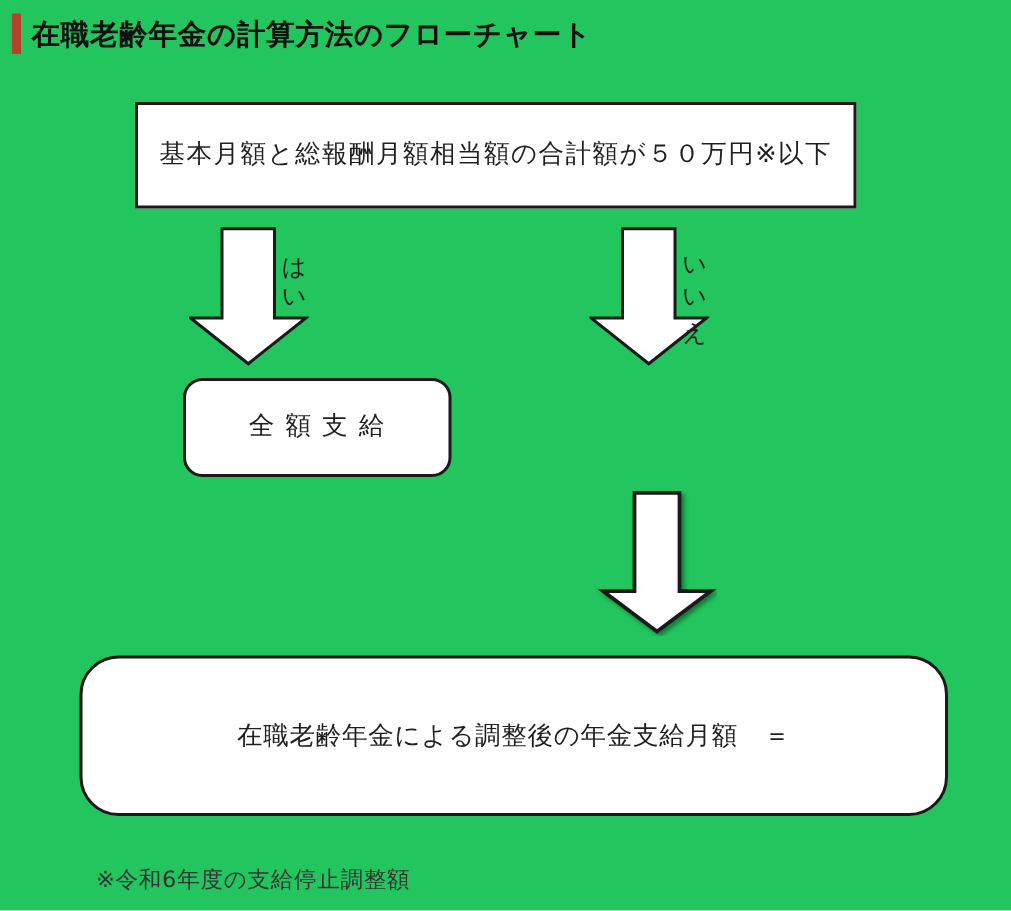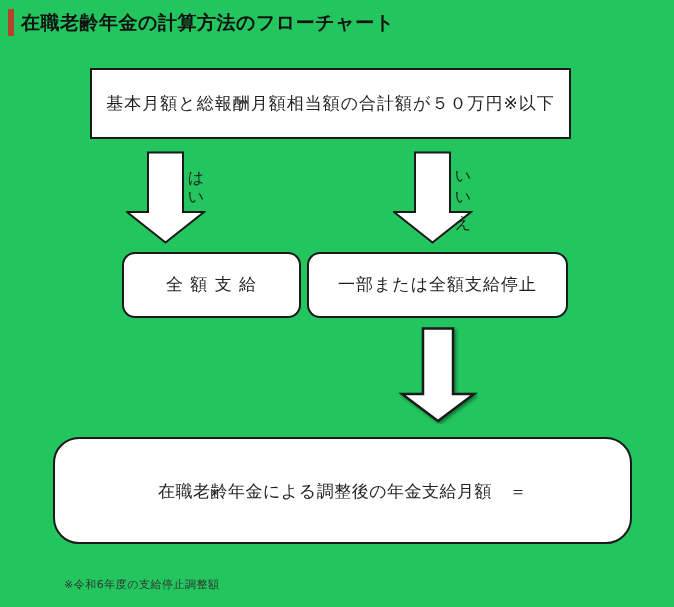--- a/index.html
+++ b/index.html
@@ -112,21 +112,21 @@
     letter-spacing: 3px;
     color: #1f1f1f;
     pointer-events: none;
   }
 
   
   .footnote {
     position: absolute;
     left: 64px;
     top: 577px;
-    font-size: 11px;
+    font-size: 15px;
     color: #333333;
     letter-spacing: 0.5px;
   }
 </style>
 </head>
 <body>
 
 <div class="page">
 
   <div class="title-row">
@@ -145,21 +145,20 @@
 
   <div class="arrow-wrap arrow-no">
     <svg viewBox="0 0 80 93">
       <polygon points="22,1.5 57,1.5 57,61 78,61 39.5,91.5 1,61 22,61"></polygon>
     </svg>
     <div class="arrow-label">いいえ</div>
   </div>
 
   <div class="flow-box rounded full-payment-box">全 額 支 給</div>
 
-  <div class="flow-box rounded partial-suspension-box">一部または全額支給停止</div>
 
   <div class="arrow-wrap arrow-main">
     <svg viewBox="0 0 80 97">
       <polygon points="25,1.5 55,1.5 55,67 76,67 40,94 4,67 25,67"></polygon>
     </svg>
   </div>
 
   <div class="flow-box result-box">
     <div>在職老齢年金による調整後の年金支給月額　＝</div>
   </div>

